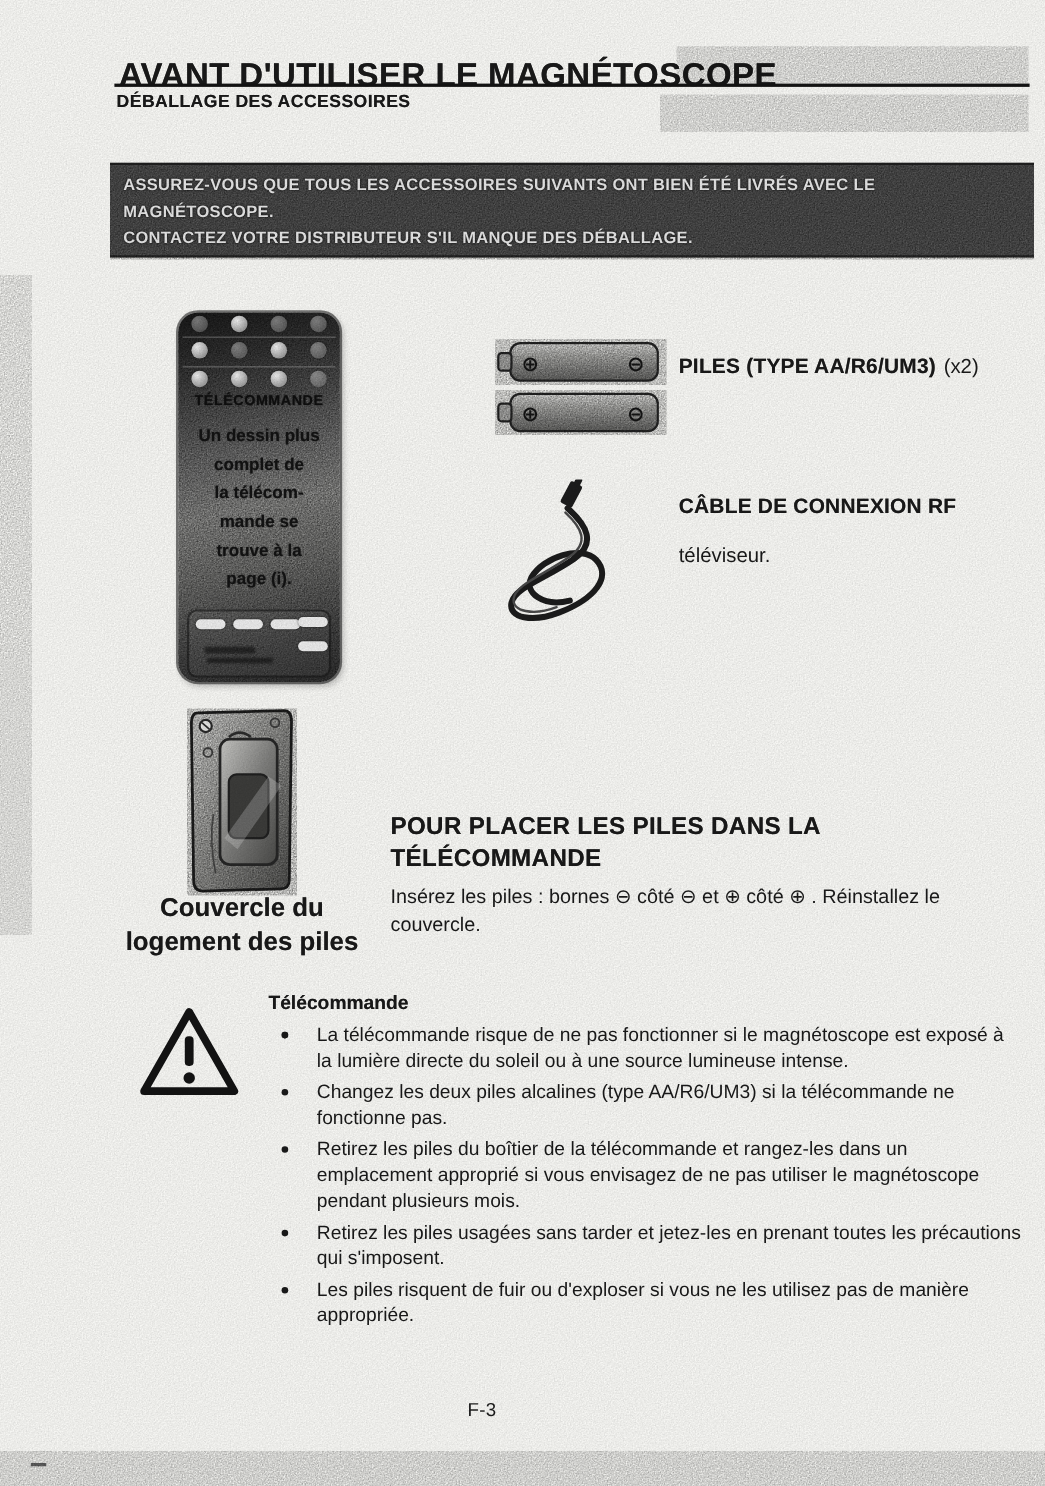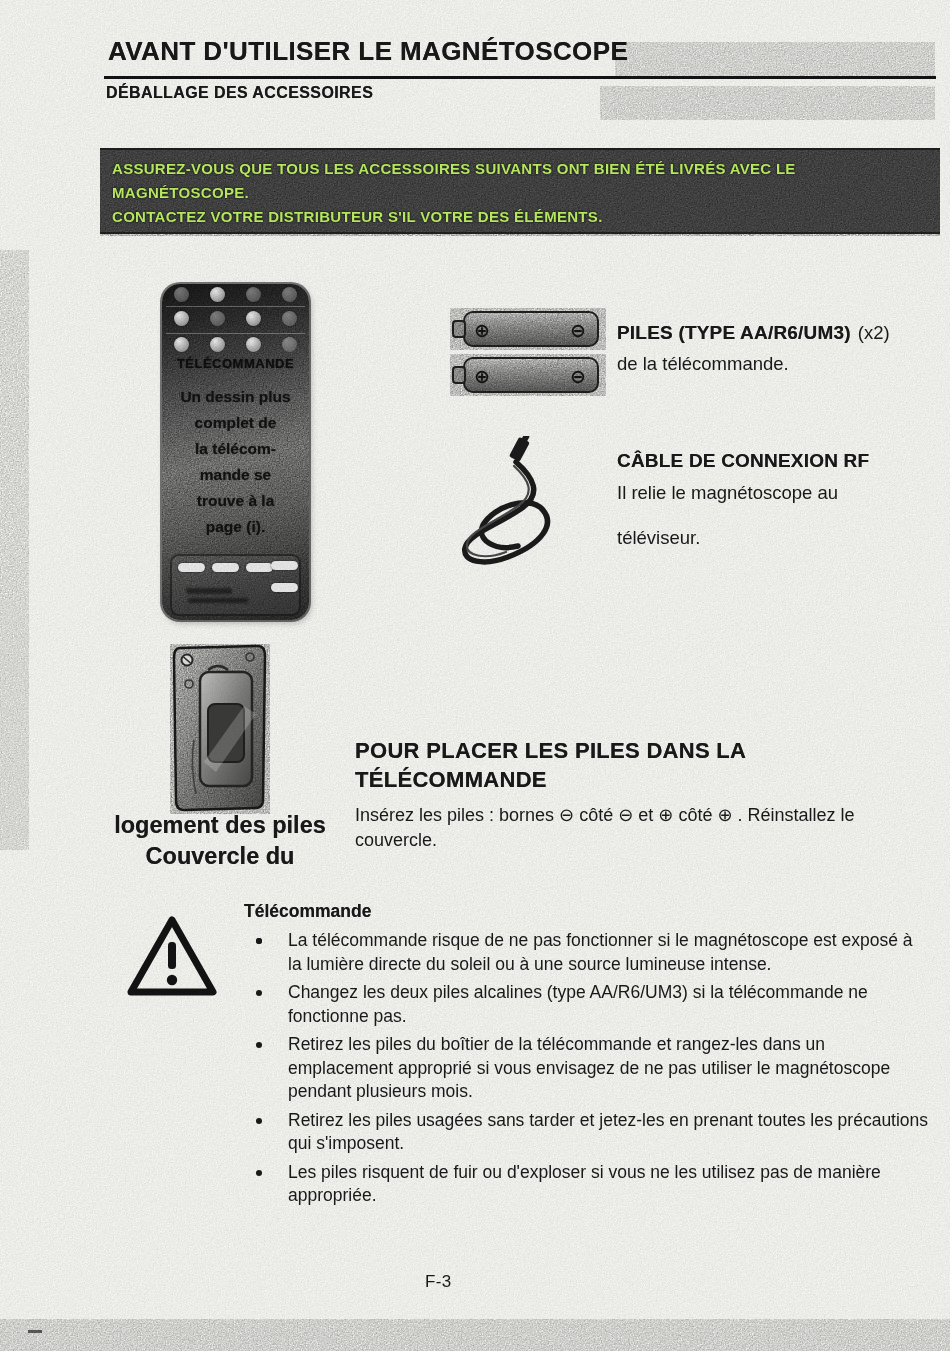--- a/index.html
+++ b/index.html
@@ -6,36 +6,36 @@
   .page{
     position:relative;width:950px;height:1351px;margin:0 auto;
     background:#f7f7f4;overflow:hidden;
     font-family:"Liberation Sans",sans-serif;color:#1a1a1a;
   }
   .abs{position:absolute;}
   svg{display:block;}
   .grain-overlay{position:absolute;inset:0;pointer-events:none;z-index:40;}
 
   
-  .title1{left:108px;top:36px;font-size:26px;font-weight:bold;letter-spacing:.4px;
+  .title1{left:108px;top:52px;font-size:30px;font-weight:bold;letter-spacing:.4px;
           text-shadow:0 0 .6px rgba(0,0,0,.7);text-align:center;}
   .rule1{left:104px;top:76px;width:832px;height:3px;background:#141414;}
   .title2{left:106px;top:84px;font-size:16px;font-weight:bold;letter-spacing:.4px;
           text-shadow:0 0 .6px rgba(0,0,0,.7);}
   .smudge{opacity:.55;filter:blur(.6px);}
 
   
   .banner{
     left:100px;top:148px;width:840px;height:86px;box-sizing:border-box;
     background:#575757;border-top:2px solid #1f1f1f;border-bottom:2px solid #2c2c2c;
     padding:7px 12px 0 12px;z-index:2;
   }
   .banner .btex{position:absolute;inset:0;opacity:.5;}
   .banner-line{
-    position:relative;font-size:15px;font-weight:bold;line-height:24px;color:#bef264;
+    position:relative;font-size:15px;font-weight:bold;line-height:24px;color:#e5e5e5;
     letter-spacing:.3px;text-shadow:0 0 1.4px rgba(0,0,0,.9), 0 0 3px rgba(0,0,0,.4);
   }
 
   
   .fig-remote{
     left:162px;top:284px;width:147px;height:336px;border-radius:18px;z-index:2;
     background:linear-gradient(168deg,#1f1f1f 0%,#3d3d3d 14%,#7b7b7b 38%,#9a9a98 52%,#7e7e7c 68%,#4c4c4c 88%,#383838 100%);
     box-shadow:0 0 0 2px rgba(20,20,20,.55), 2px 3px 6px rgba(0,0,0,.25);
   }
   .fig-remote .rtex{position:absolute;inset:0;border-radius:18px;overflow:hidden;opacity:.55;}
@@ -128,21 +128,21 @@
   <svg class="abs smudge" style="left:600px;top:86px" width="335" height="34">
       <rect width="335" height="34" filter="url(#grainF)" opacity="0.5"></rect>
     </svg>
 
   <div class="abs banner">
     <svg class="btex" width="840" height="86">
         <rect width="840" height="86" filter="url(#grainF)"></rect>
       </svg>
     <div class="banner-line">ASSUREZ-VOUS QUE TOUS LES ACCESSOIRES SUIVANTS ONT BIEN ÉTÉ LIVRÉS AVEC LE</div>
     <div class="banner-line">MAGNÉTOSCOPE.</div>
-    <div class="banner-line">CONTACTEZ VOTRE DISTRIBUTEUR S'IL VOTRE DES ÉLÉMENTS.</div>
+    <div class="banner-line">CONTACTEZ VOTRE DISTRIBUTEUR S'IL MANQUE DES DÉBALLAGE.</div>
   </div>
 
   <div class="abs fig-remote">
     <svg class="rtex" width="147" height="336">
         <rect width="147" height="336" filter="url(#grainF)"></rect>
       </svg>
     <div class="r-row" style="top:3px">
       <span class="r-dot dim"></span>
       <span class="r-dot"></span>
       <span class="r-dot dim"></span>
@@ -196,55 +196,53 @@
       <rect x="16" y="4" width="134" height="34" rx="9" filter="url(#grainF)" opacity="0.45"></rect>
       <text class="bat-sym" x="26" y="29">⊕</text>
       <text class="bat-sym" x="122" y="29">⊖</text>
     </g>
   </svg>
 
   <div class="abs txt-batteries">
     <div>
       <span class="acc-title">PILES (TYPE AA/R6/UM3)</span><span class="acc-count">(x2)</span>
     </div>
-    <div class="acc-desc">de la télécommande.</div>
   </div>
 
   <svg class="abs fig-cable" width="135" height="135" viewBox="0 0 135 135">
     <g transform="rotate(28 66 16)">
       <rect x="60" y="2" width="12" height="22" rx="2" fill="#1c1c1c"></rect>
       <rect x="63" y="-4" width="6" height="8" rx="2" fill="#1c1c1c"></rect>
     </g>
     <path d="M64 26 C 82 42, 90 58, 70 72 C 44 90, 16 98, 13 112 C 10 126, 32 130, 56 121 C 90 108, 104 88, 90 73 C 77 59, 42 70, 31 89 C 24 103, 42 116, 66 110" fill="none" stroke="#1c1c1c" stroke-width="5.5" stroke-linecap="round"></path>
     <path d="M62 30 C 77 44, 84 57, 66 70 C 42 87, 17 95, 15 108 C 13 120, 33 124, 54 116" fill="none" stroke="#4a4a4a" stroke-width="2.2" stroke-linecap="round"></path>
   </svg>
 
   <div class="abs txt-cable">
     <div class="acc-title">CÂBLE DE CONNEXION RF</div>
-    <div class="acc-desc" style="margin-top:8px">Il relie le magnétoscope au</div>
     <div class="acc-desc" style="margin-top:20px">téléviseur.</div>
   </div>
 
   <svg class="abs fig-cover" width="100" height="170" viewBox="0 0 100 170">
     <path d="M10 4 L88 2 Q95 2 95 12 L93 156 Q93 164 85 164 L14 166 Q6 166 6 156 L4 14 Q4 4 10 4 Z" fill="url(#covG)" stroke="#222" stroke-width="2.5"></path>
     <path d="M10 4 L88 2 Q95 2 95 12 L93 156 Q93 164 85 164 L14 166 Q6 166 6 156 L4 14 Q4 4 10 4 Z" filter="url(#grainF)" opacity="0.5"></path>
     <circle cx="17" cy="16" r="5.5" fill="#e2e2e0" stroke="#2a2a2a" stroke-width="2"></circle>
     <line x1="13.5" y1="13" x2="20.5" y2="19" stroke="#2a2a2a" stroke-width="1.6"></line>
     <circle cx="80" cy="13" r="4" fill="none" stroke="#3a3a3a" stroke-width="1.6"></circle>
     <circle cx="19" cy="40" r="4" fill="none" stroke="#3a3a3a" stroke-width="1.6"></circle>
     <path d="M38 26 Q48 18 58 26" fill="none" stroke="#2c2c2c" stroke-width="2.5"></path>
     <rect x="30" y="28" width="52" height="114" rx="9" fill="url(#doorG)" stroke="#262626" stroke-width="2.5"></rect>
     <rect x="38" y="60" width="36" height="58" rx="7" fill="#3c3c3a" stroke="#202020" stroke-width="2"></rect>
     <polygon points="34,118 74,62 86,70 46,128" fill="#ffffff" opacity="0.22"></polygon>
     <path d="M26 150 Q20 120 24 96" fill="none" stroke="#2c2c2c" stroke-width="1.6" opacity="0.7"></path>
   </svg>
 
   <div class="abs cover-caption">
+    <div>Couvercle du</div>
     <div>logement des piles</div>
-    <div>Couvercle du</div>
   </div>
 
   <div class="abs install">
     <div class="install-h">POUR PLACER LES PILES DANS LA</div>
     <div class="install-h">TÉLÉCOMMANDE</div>
     <div class="install-p">Insérez les piles : bornes ⊖ côté ⊖ et ⊕ côté ⊕ . Réinstallez le couvercle.</div>
   </div>
 
   <svg class="abs fig-warn" width="96" height="92" viewBox="0 0 96 92">
     <path d="M48 8 L89 80 L7 80 Z" fill="none" stroke="#141414" stroke-width="7" stroke-linejoin="round"></path>

